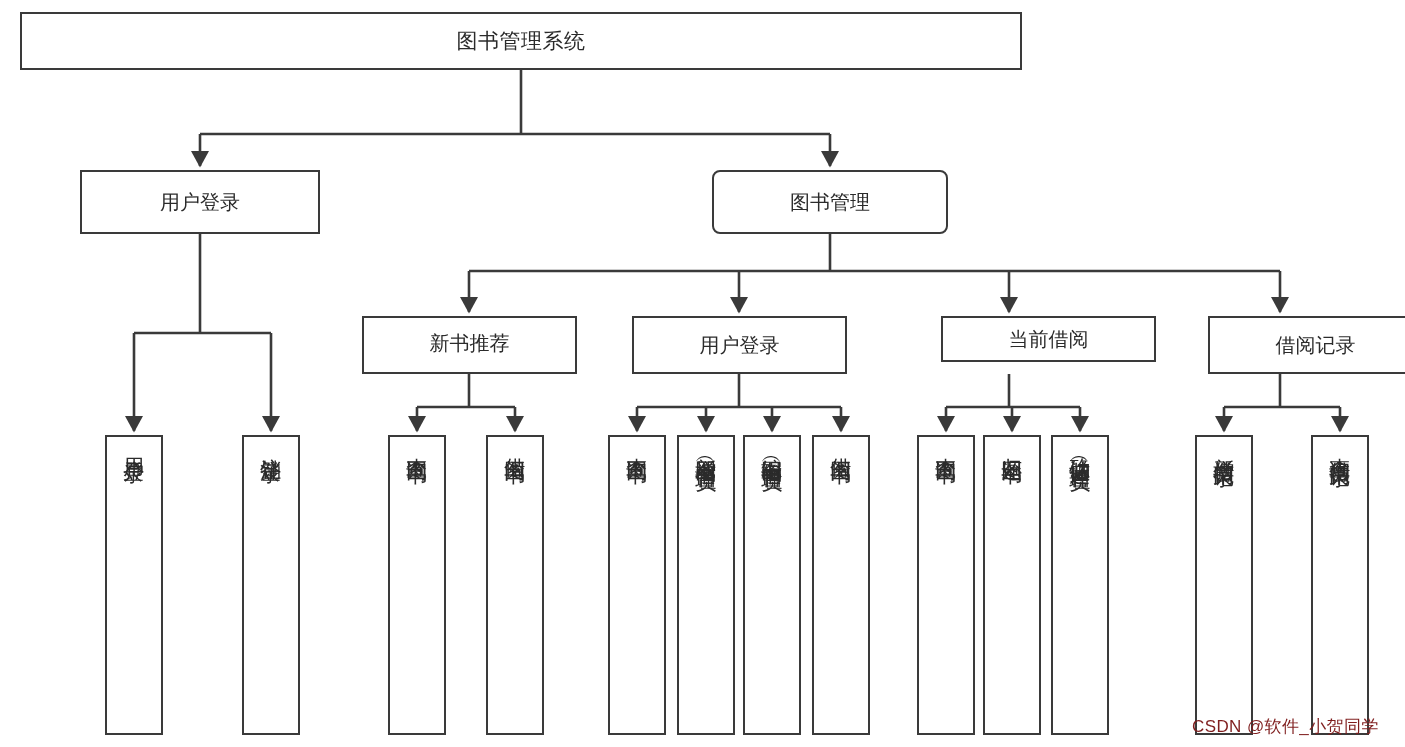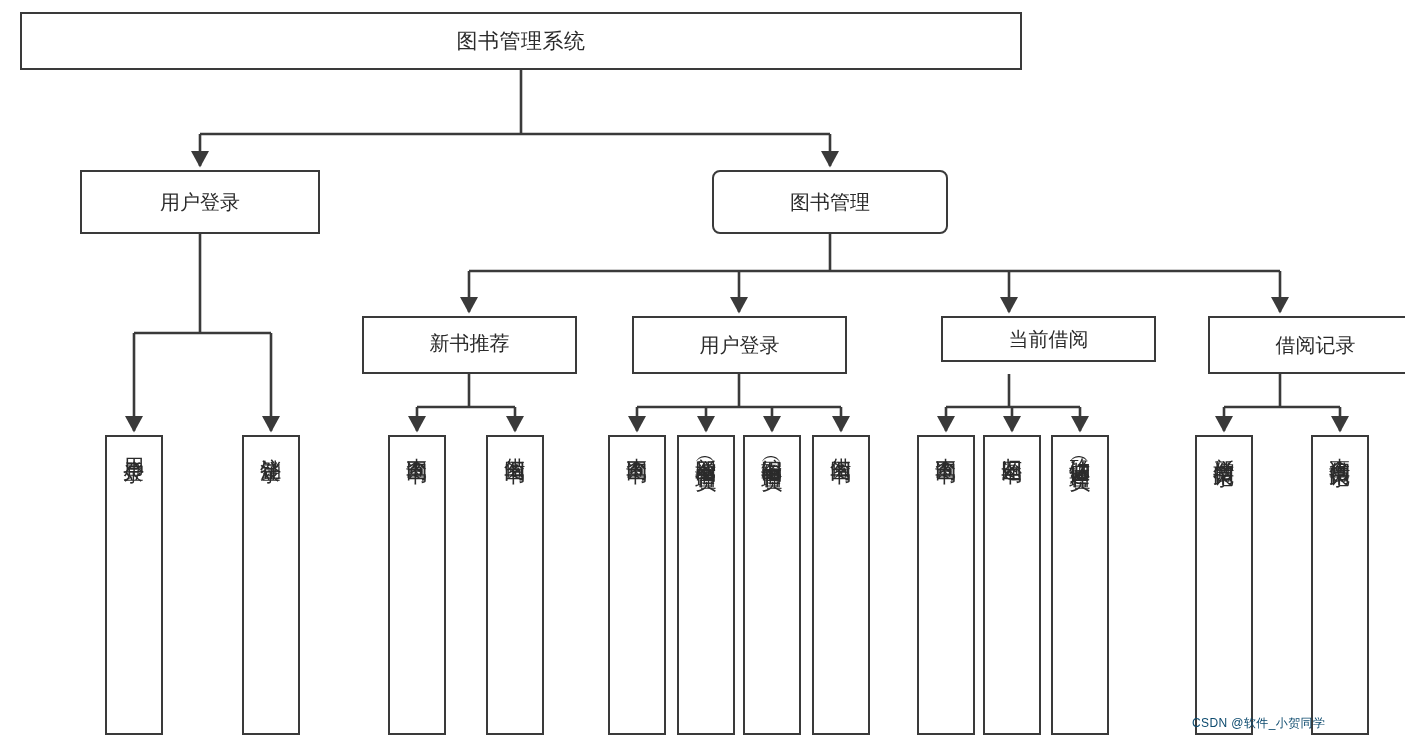--- a/index.html
+++ b/index.html
@@ -58,22 +58,22 @@
   .node.v-node .node-label {
     writing-mode: vertical-rl;
     text-orientation: upright;
     font-size: 21px;
     line-height: 1.02;
     letter-spacing: 2px;
     white-space: nowrap;
   }
   .watermark {
     position: absolute;
-    font-size: 12px;
-    color: #0c4a6e;
+    font-size: 17px;
+    color: #7f1d1d;
     white-space: nowrap;
     z-index: 3;
     letter-spacing: 0.4px;
   }
 </style>
 </head>
 <body>
 
 <div id="diagram-canvas">
 

